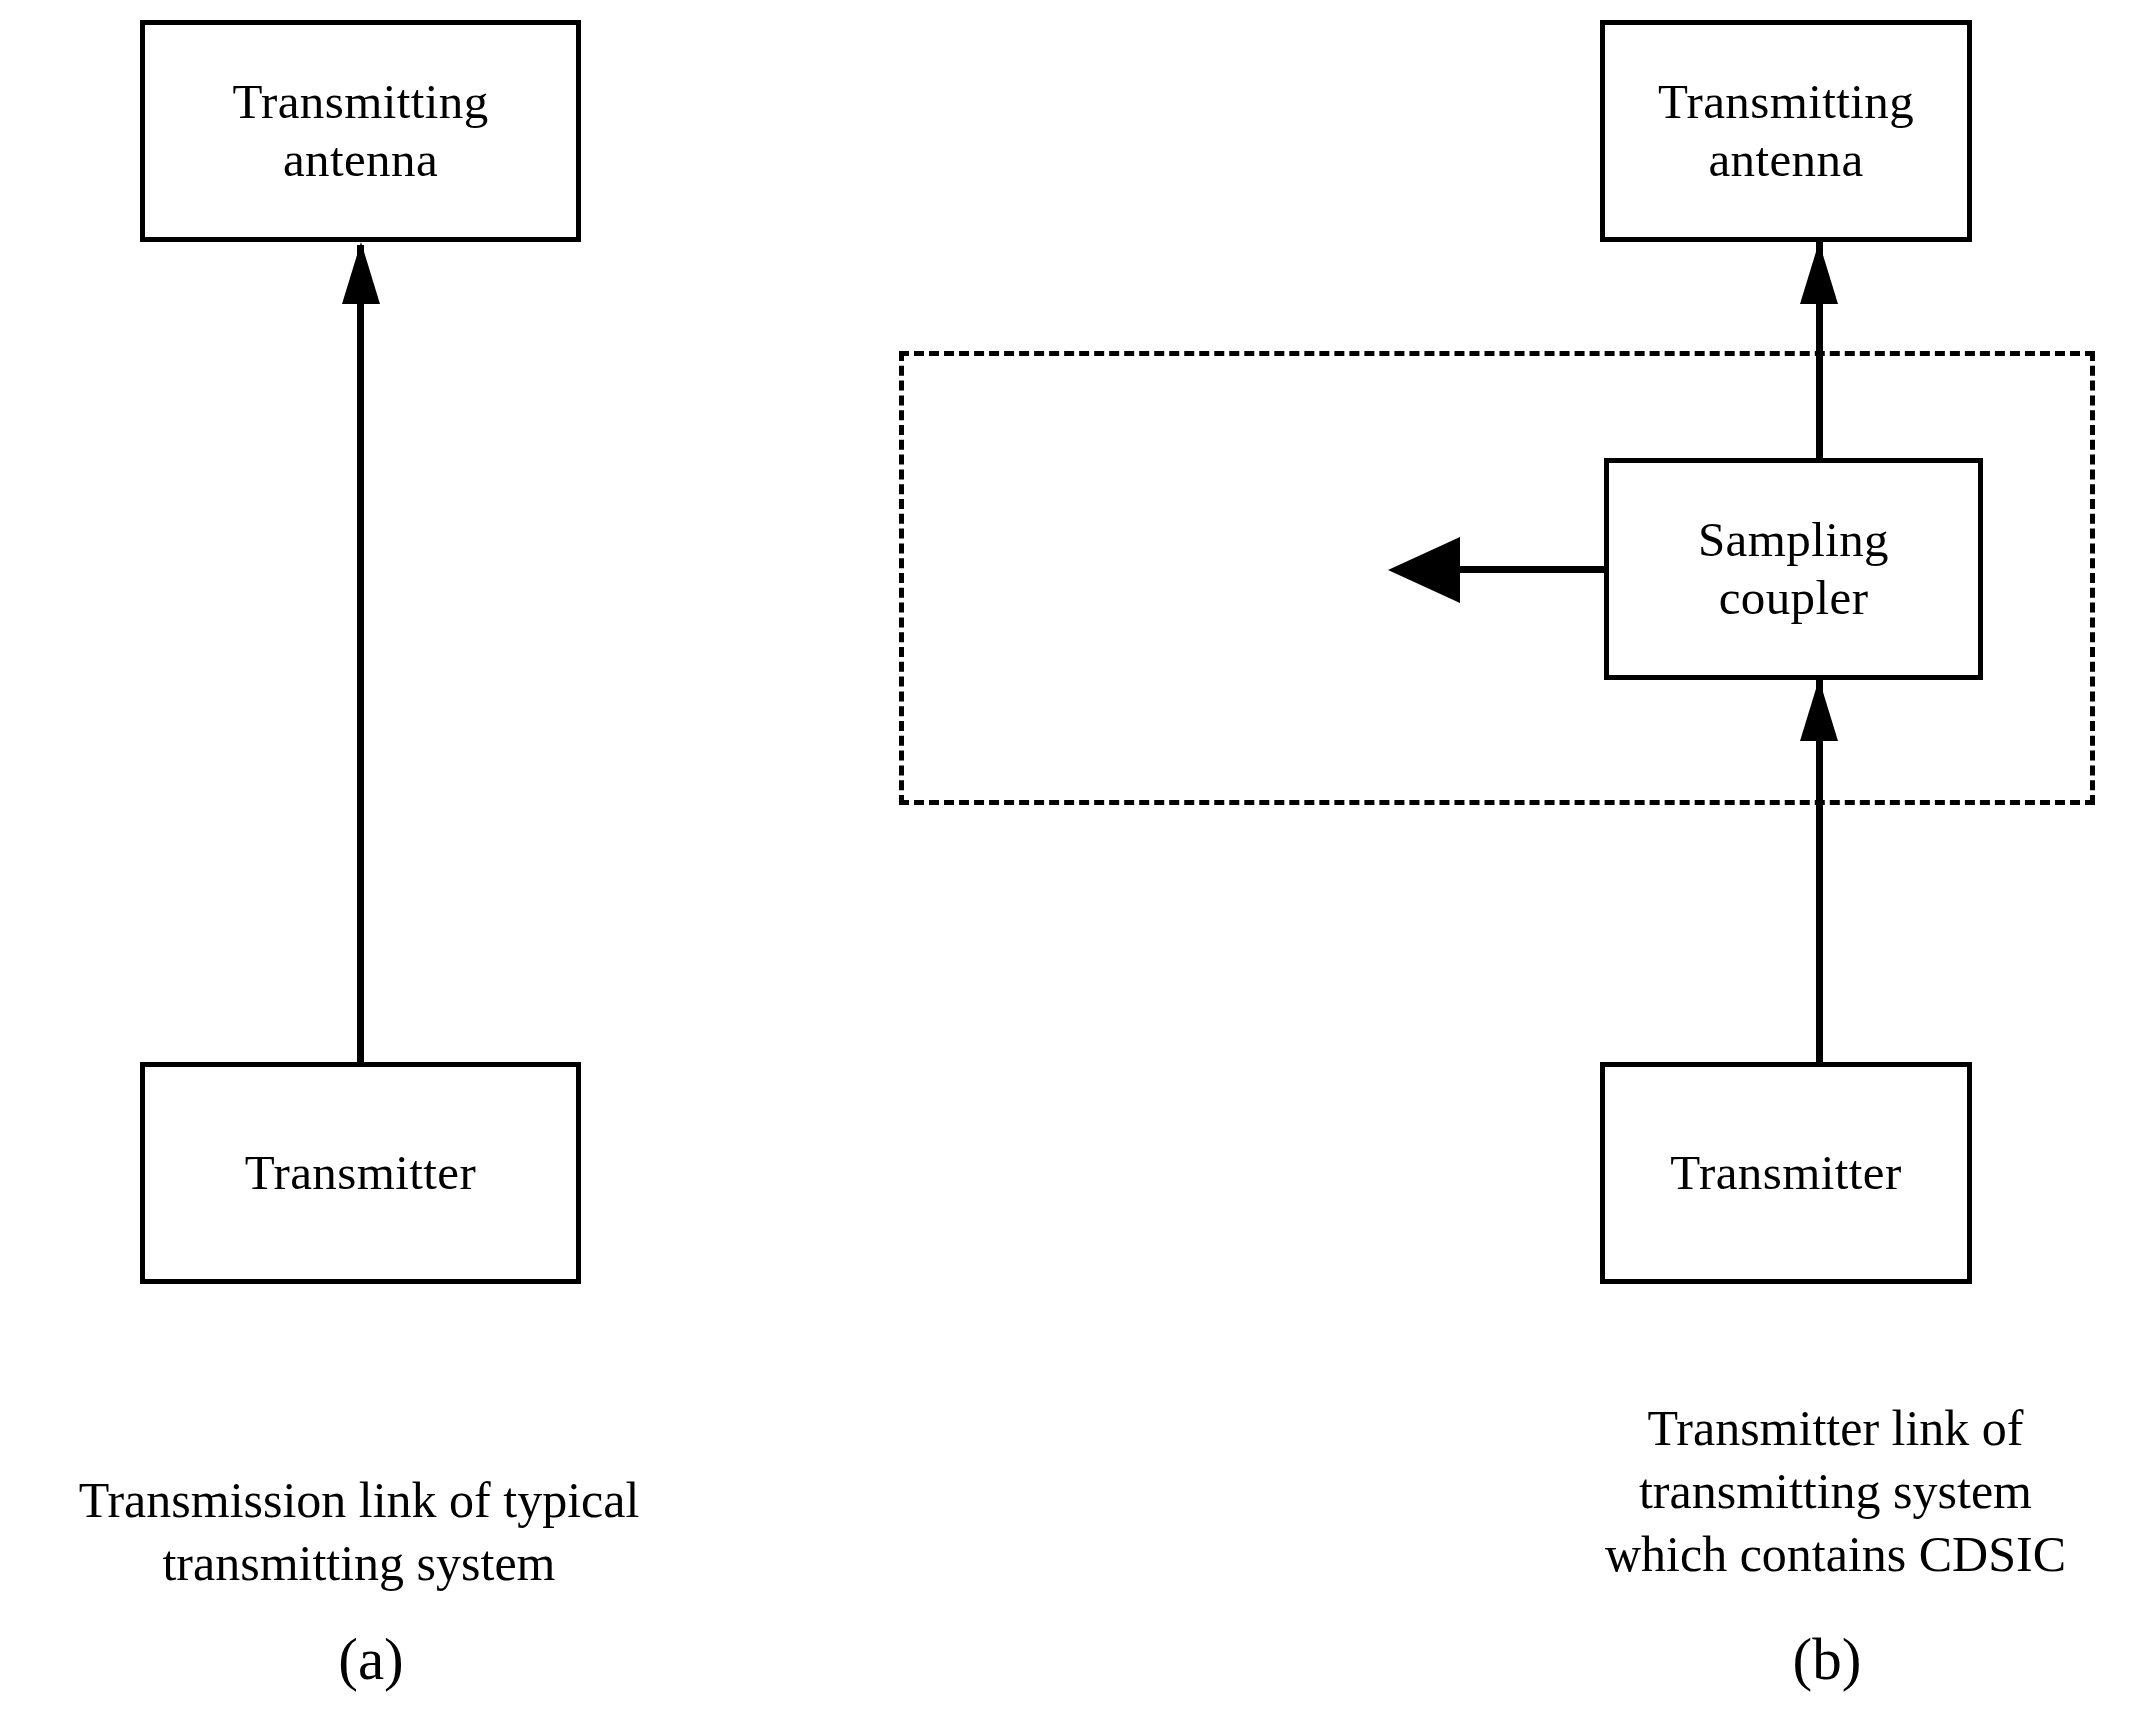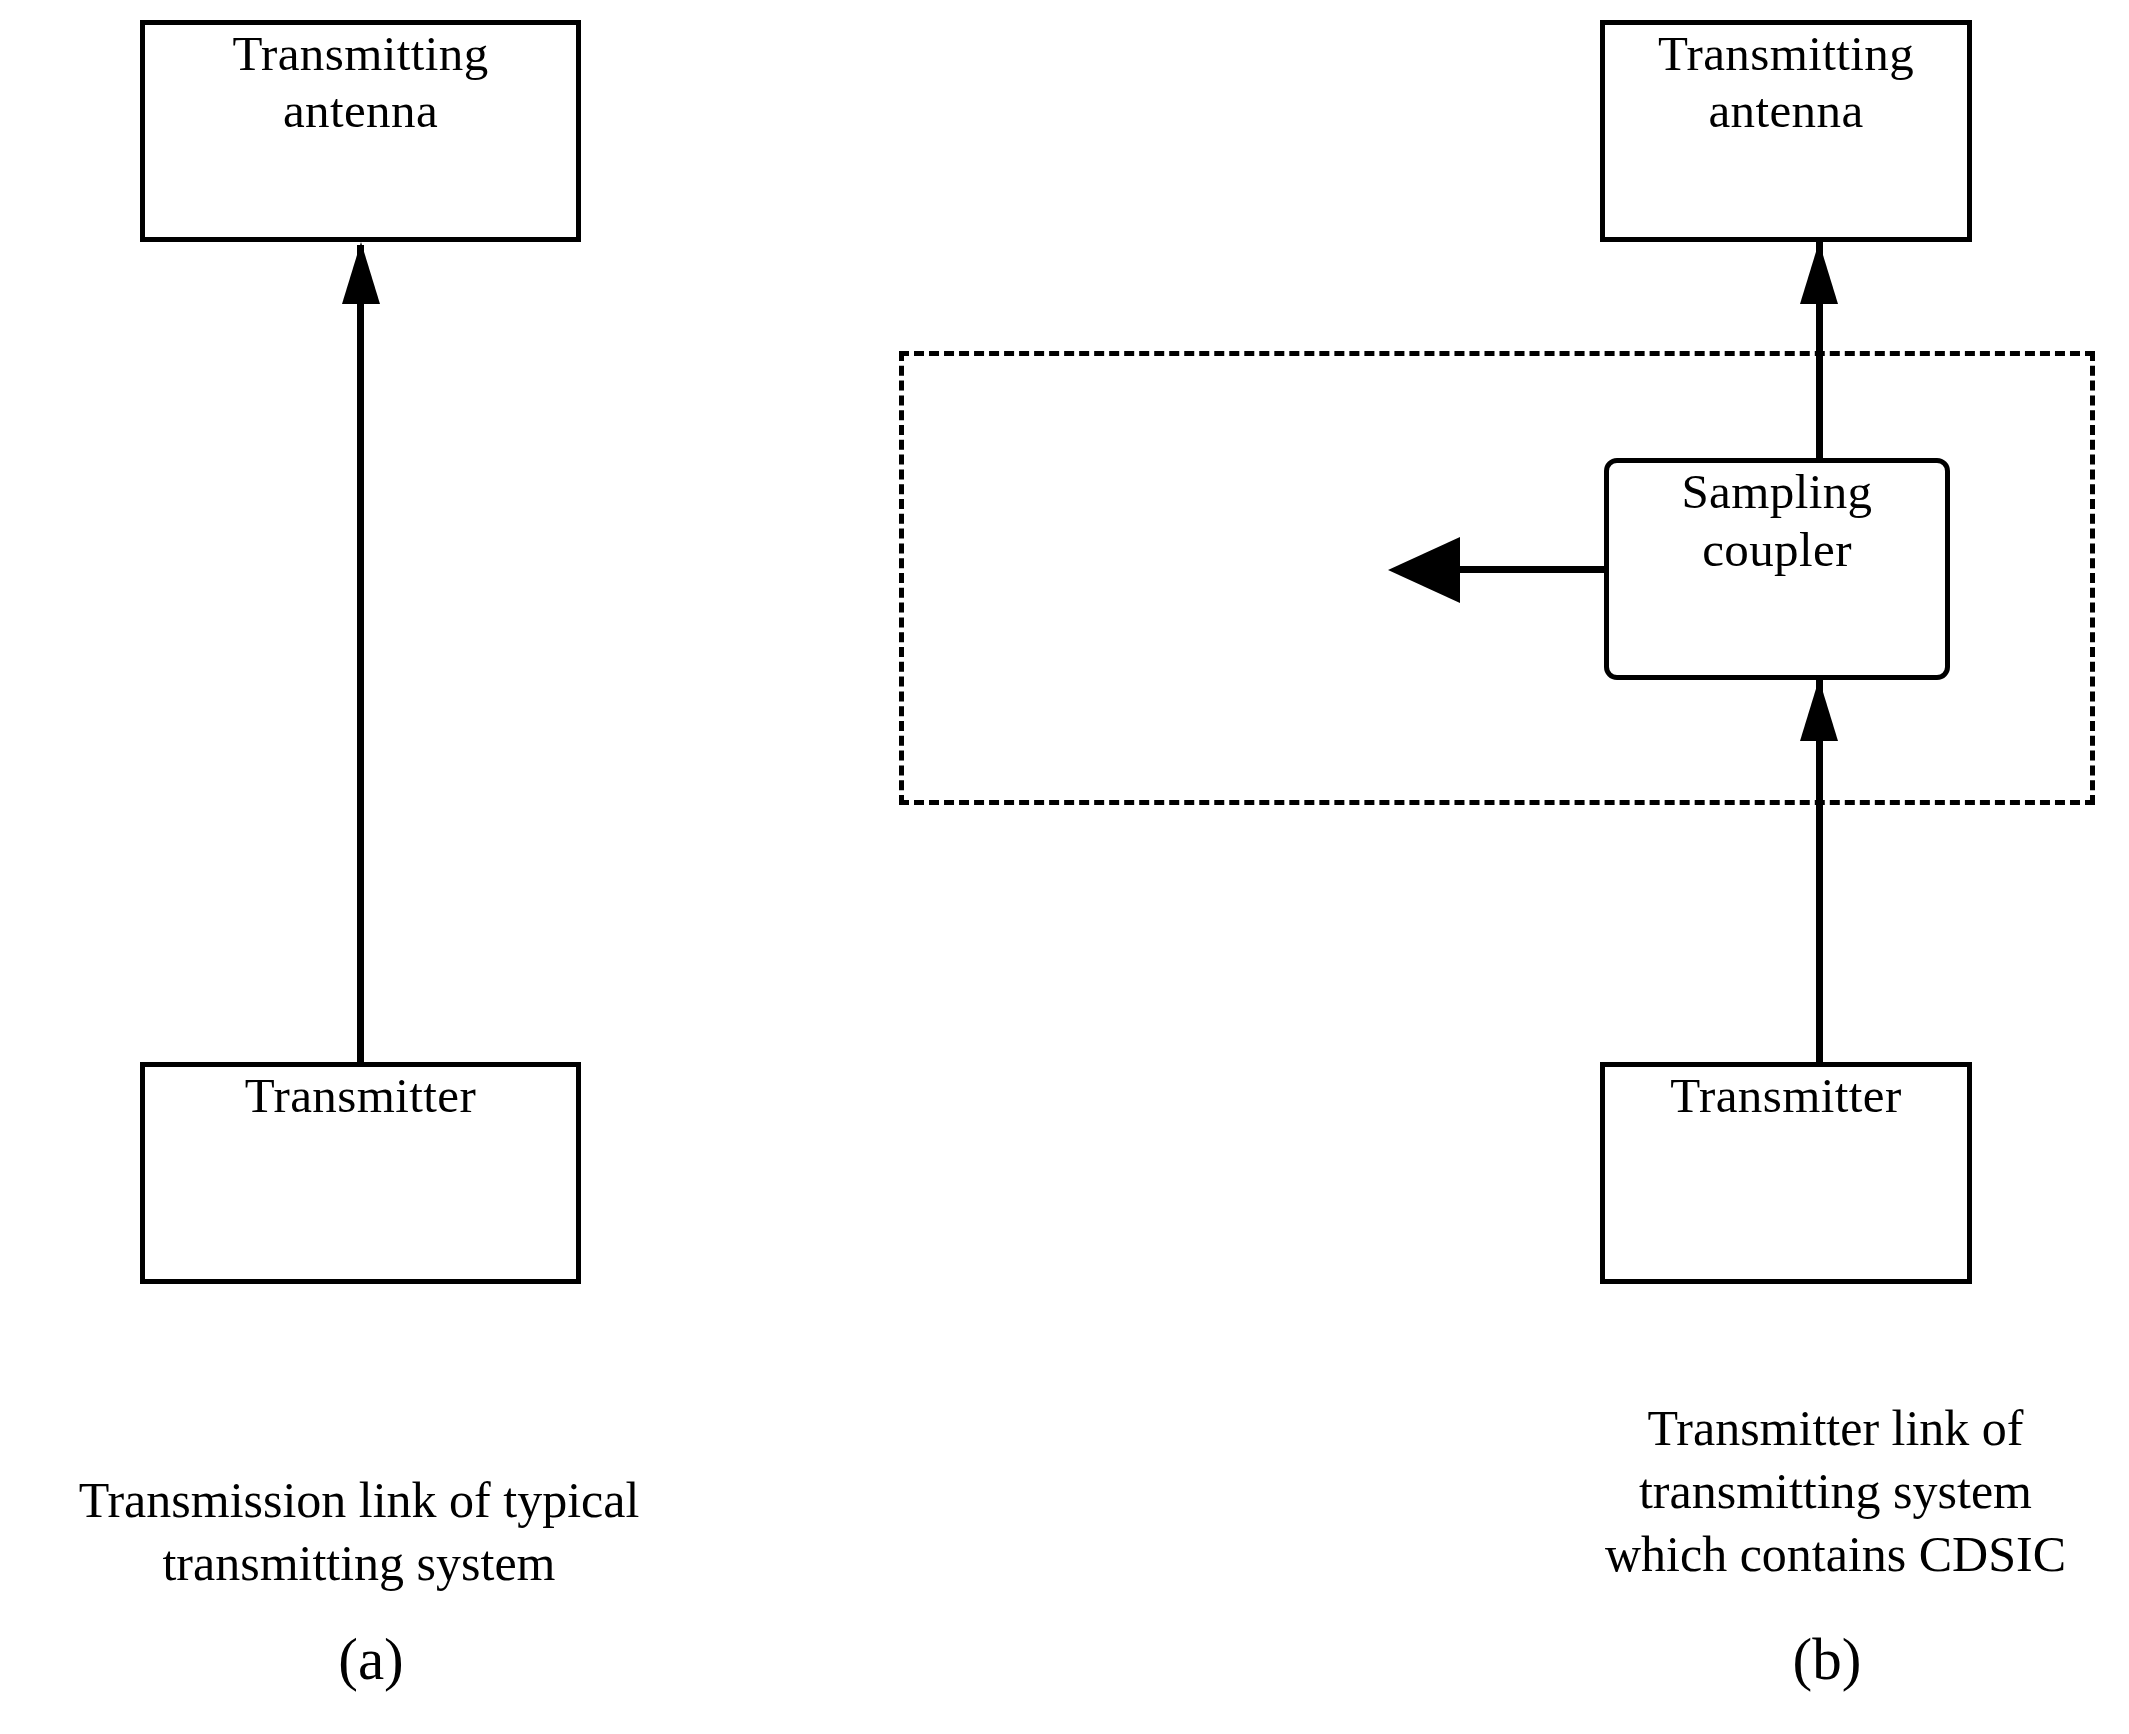--- a/index.html
+++ b/index.html
@@ -17,20 +17,21 @@
     color: #000000;
   }
 
   
   .box {
     position: absolute;
     box-sizing: border-box;
     border: 5.7px solid #000000;
     background: #ffffff;
     display: flex;
+    align-items: center;
     justify-content: center;
     text-align: center;
   }
   .box .box-label {
     font-size: 49px;
     line-height: 1.18;
     letter-spacing: 0.4px;
     white-space: pre-line;
   }
 
@@ -119,21 +120,21 @@
 
   <div class="hline" style="left:1436px; top:566px; width:171px;"></div>
   <div class="arrow-left" style="left:1388px; top:537px;"></div>
 
   <div class="box" style="left:1600px; top:19.6px; width:372px; height:222px;">
     <span class="box-label">Transmitting
 antenna</span>
   </div>
 
 
-  <div class="box" style="left:1604px; top:458px; width:346px; height:222px;border-radius:13px;">
+  <div class="box" style="left:1604px; top:458px; width:379px; height:222px;">
     <span class="box-label">Sampling
 coupler</span>
   </div>
 
   <div class="box" style="left:1600px; top:1062px; width:372px; height:222px;">
     <span class="box-label">Transmitter</span>
   </div>
 
   <div class="caption" style="left:1542px; top:1397px; width:587px;">Transmitter link of
 transmitting system

